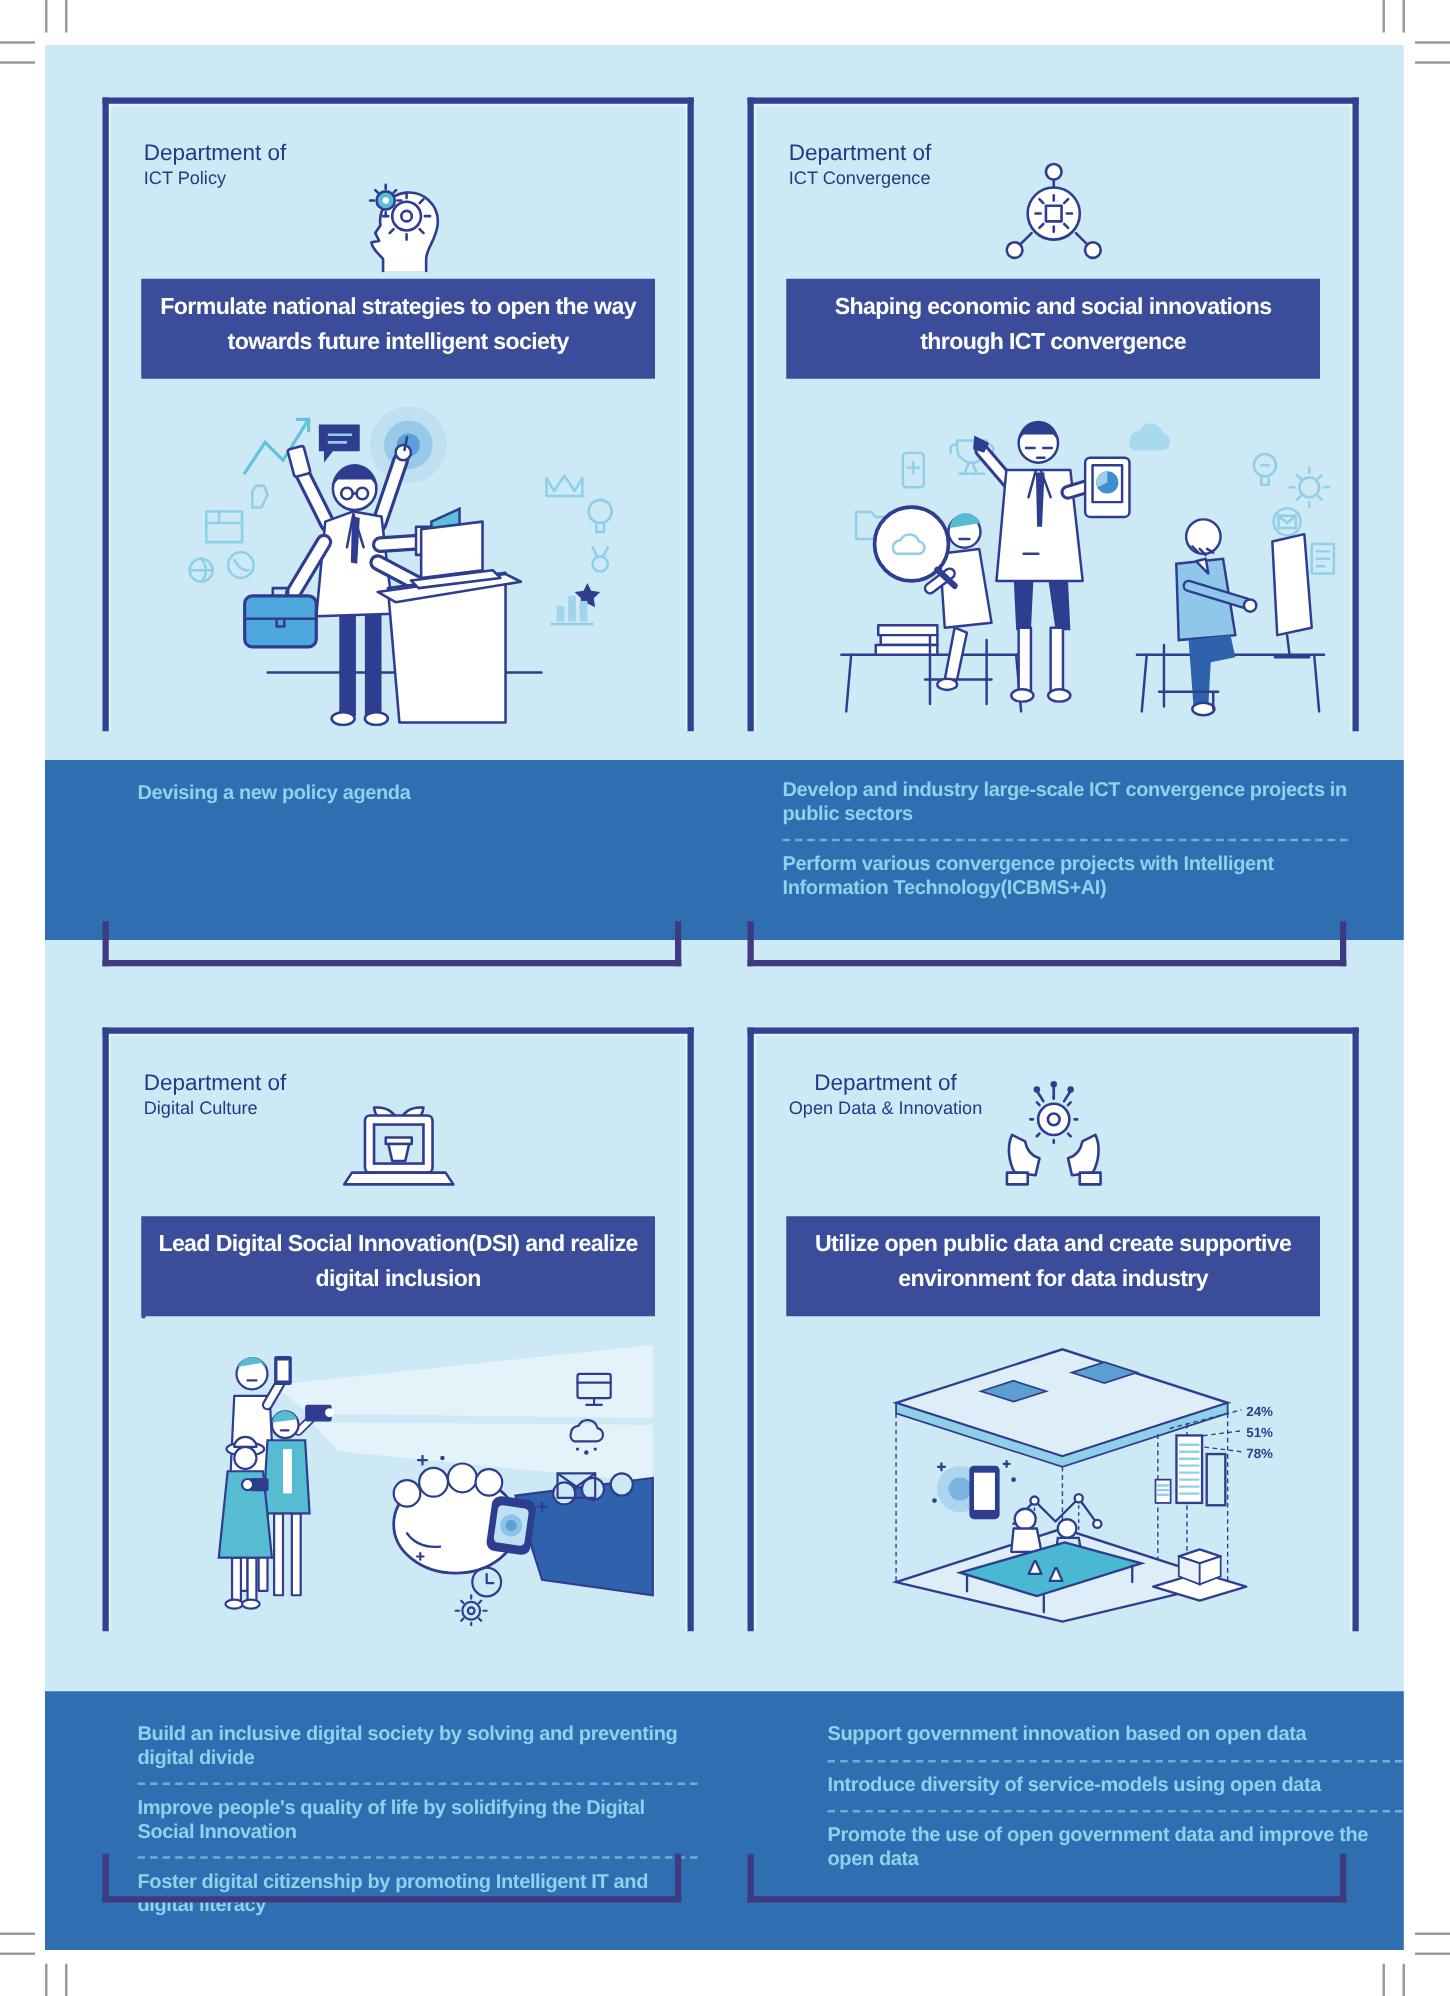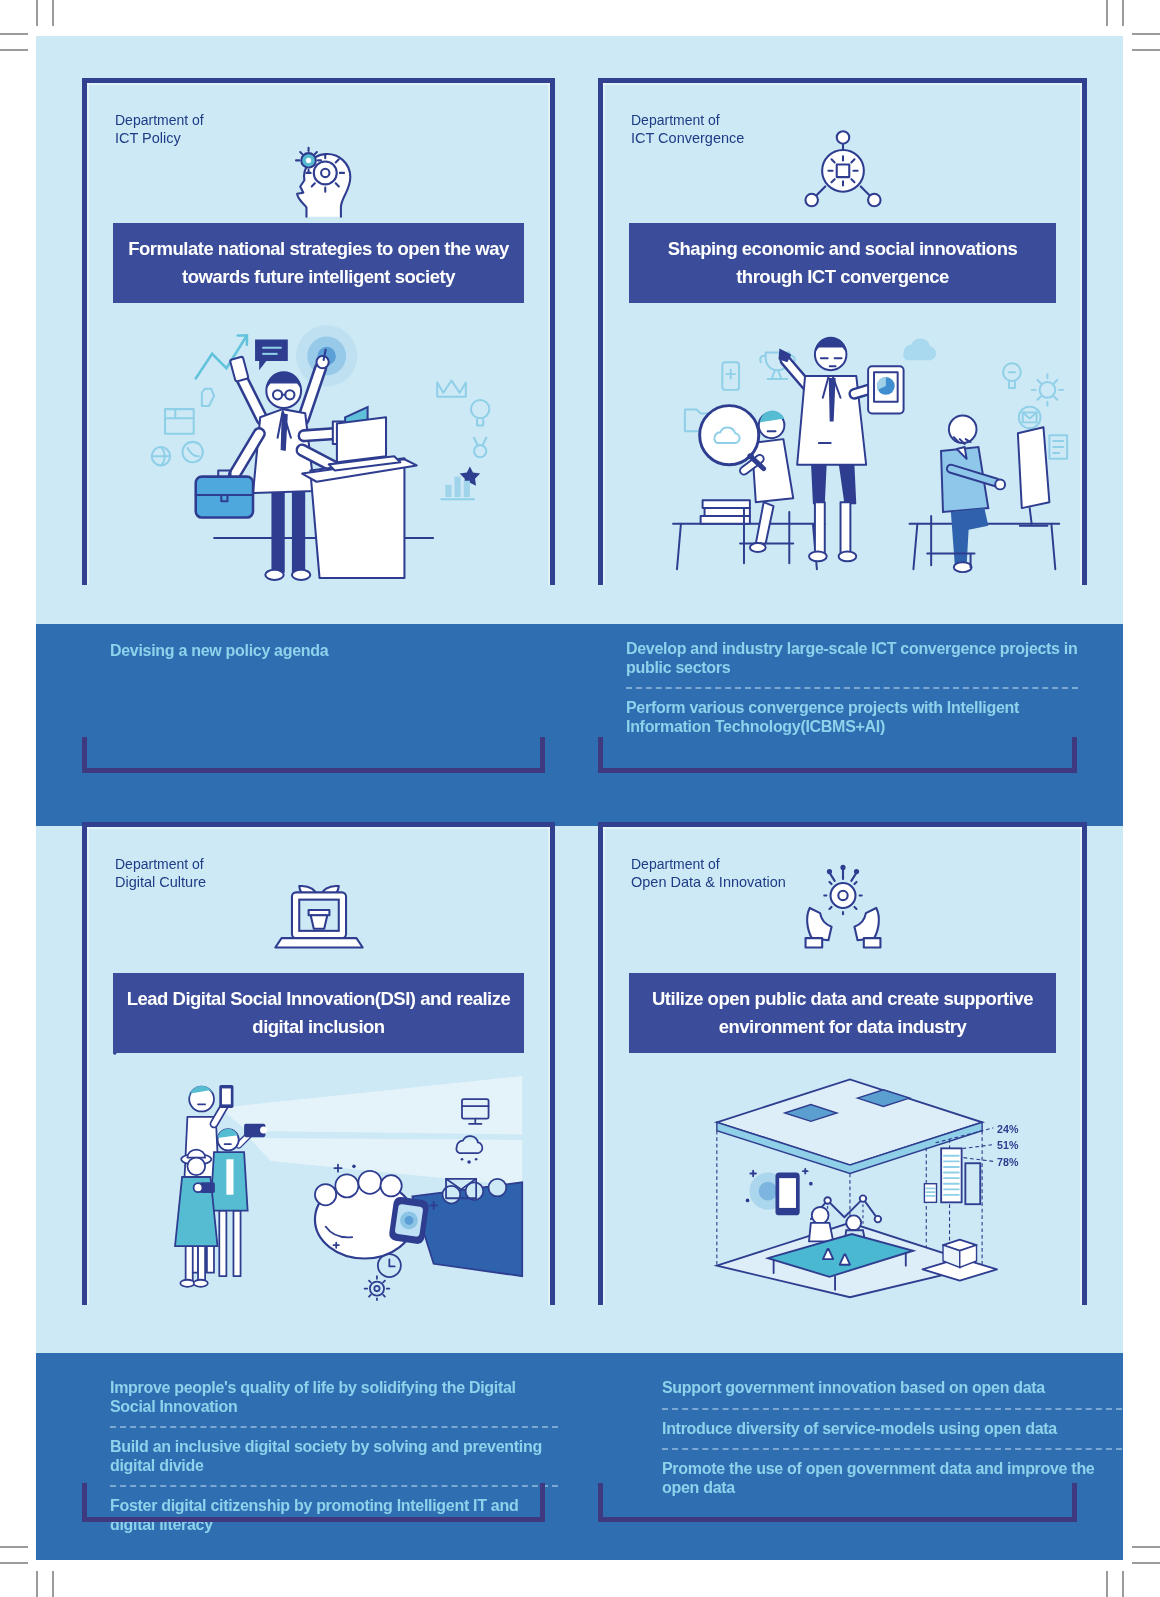--- a/index.html
+++ b/index.html
@@ -9,39 +9,39 @@
   .page{position:absolute;left:36px;top:36px;width:1087px;height:1524px;background:#cde9f5;}
 
   .card{position:absolute;border:5px solid #32418f;border-bottom:none;
         box-shadow:inset 2px 0 0 rgba(255,255,255,.4), inset -2px 0 0 rgba(255,255,255,.4), inset 0 2px 0 rgba(255,255,255,.4);}
   .card-a{left:46px;top:42px;width:463px;height:502px;}
   .card-b{left:562px;top:42px;width:479px;height:502px;}
   .card-c{left:46px;top:786px;width:463px;height:478px;}
   .card-d{left:562px;top:786px;width:479px;height:478px;}
 
   .dept{position:absolute;left:28px;top:28px;color:#1e3c85;line-height:1.3;}
-  .dept-prefix{font-size:14px;}
+  .dept-prefix{font-size:18px;text-align:center;}
   .dept-name{font-size:14.5px;font-weight:normal;}
 
   .dept-icon{position:absolute;left:50%;transform:translateX(-50%);top:44px;width:104px;height:96px;}
   .card-c .dept-icon,.card-d .dept-icon{top:34px;}
   .dept-icon svg{width:100%;height:100%;display:block;}
 
   .banner{position:absolute;left:26px;right:26px;top:140px;min-height:80px;background:#3b4c9a;
-          display:flex;align-items:center;justify-content:center;text-align:center;
+          display:flex;align-items:flex-start;justify-content:center;text-align:center;
           color:#fff;font-size:18.5px;font-weight:bold;line-height:1.5;letter-spacing:-0.5px;
           padding:8px 12px;box-sizing:border-box;}
   .card-c .banner,.card-d .banner{top:146px;}
 
   .illus{position:absolute;left:6px;right:6px;top:232px;bottom:4px;}
   .card-c .illus{top:226px;}
   .illus svg{width:100%;height:100%;display:block;}
 
   .band{position:absolute;left:0;width:1087px;background:#2f6eb1;}
-  .band-top{top:572px;height:202px;margin-top:16px;}
+  .band-top{top:572px;height:144px;}
   .band-bottom{top:1317px;height:207px;}
 
   .bracket{position:absolute;border:5px solid #3f3a80;border-top:none;box-sizing:border-box;}
   .bracket-a{left:46px;top:701px;width:463px;height:36px;}
   .bracket-b{left:562px;top:701px;width:479px;height:36px;}
   .bracket-c{left:46px;top:1447px;width:463px;height:39px;}
   .bracket-d{left:562px;top:1447px;width:479px;height:39px;}
 
   .bullets{position:absolute;margin:0;padding:0;list-style:none;
            color:#8ed2ec;font-weight:bold;font-size:16px;line-height:1.16;letter-spacing:-0.3px;}
@@ -428,22 +428,22 @@
           <path class="w" d="M338,200 L356,194 L374,200 L356,206 Z"></path>
           <path fill="#e8f4fa" stroke="#2e3d8f" stroke-width="1.5" d="M338,200 L356,206 L356,224 L338,217 Z"></path>
           <path fill="#fff" stroke="#2e3d8f" stroke-width="1.5" d="M374,200 L356,206 L356,224 L374,217 Z"></path>
         </svg>
       </div>
     </section>
 
     <div class="band band-bottom">
       <ul class="bullets col-l">
 
-      <li>Improve people's quality of life by solidifying the Digital Social Innovation</li>
-          <li>Build an inclusive digital society by solving and preventing digital divide</li>
+      <li>Build an inclusive digital society by solving and preventing digital divide</li>
+          <li>Improve people's quality of life by solidifying the Digital Social Innovation</li>
           <li>Foster digital citizenship by promoting Intelligent IT and digital literacy</li>
         </ul>
       <ul class="bullets col-r">
 
       <li>Support government innovation based on open data</li>
           <li>Introduce diversity of service-models using open data</li>
           <li>Promote the use of open government data and improve the open data</li>
         </ul>
     </div>
     <div class="bracket bracket-c"></div>

